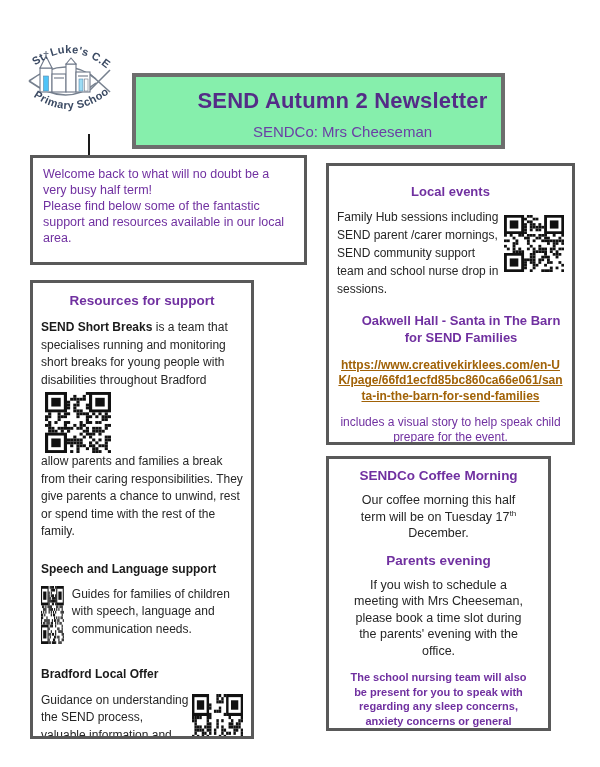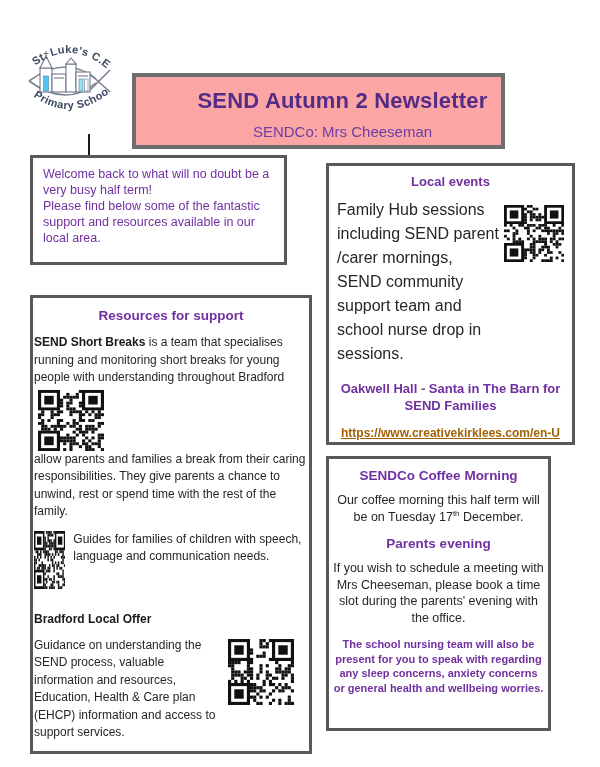--- a/index.html
+++ b/index.html
@@ -8,53 +8,53 @@
   .page { position:relative; width:600px; height:767px; background:#fff; overflow:hidden; }
 
   
   .logo { position:absolute; left:24px; top:34px; width:90px; height:92px; }
 
   
   .callout-line { position:absolute; left:88px; top:134px; width:2px; height:21px; background:#1a1a1a; }
 
   
   .title-box { position:absolute; left:132px; top:73px; width:373px; height:76px;
-    border:4px solid #6d6d6d; background:#fca5a5; text-align:center;padding-left:48px; }
+    border:4px solid #6d6d6d; background:#86efac; text-align:center;padding-left:48px; }
   .title-box h1 { margin-top:11px; font-size:22px; font-weight:bold; color:#542c87; letter-spacing:.2px; }
   .title-box .subtitle { margin-top:9px; font-size:15px; color:#6a3fa5; }
 
   
   .gbox { position:absolute; background:#fff; border:3px solid #595959; overflow:hidden; }
 
   
-  .welcome { left:30px; top:155px; width:257px; height:110px; padding:8px 10px; }
+  .welcome { left:30px; top:155px; width:277px; height:110px; padding:8px 10px; }
   .welcome p { color:#7030a0; font-size:12.5px; line-height:1.28; }
   .welcome p + p { margin-top:0; }
 
   
-  .resources { left:30px; top:295px; width:282px; height:459px; padding:6px 1px; }
+  .resources { left:30px; top:280px; width:224px; height:459px; padding:6px 8px; }
   .box-heading { text-align:center; font-weight:bold; color:#7030a0; font-size:13.5px; }
   .resources .box-heading { margin:4px 0 11px; }
   .res-body { color:#262626; font-size:12px; line-height:1.46; }
   .row { display:flex; align-items:flex-start; }
   .row .grow { flex:1 1 auto; }
   .subhead { color:#1a1a1a; font-weight:bold; font-size:12px; }
   .qr { display:block; background:#fff; }
 
   
   .events { left:326px; top:163px; width:249px; height:282px; padding:6px 8px; }
-  .events .box-heading { margin:2px 0 9px; font-size:13px; }
-  .ev-body { color:#262626; font-size:16px; line-height:1.5; }
-  .oakwell { text-align:center; font-weight:bold; color:#7030a0; font-size:13px; line-height:1.3; margin-top:15px; }
+  .events .box-heading { margin:12px 0 9px; font-size:13px; }
+  .ev-body { color:#262626; font-size:12px; line-height:1.5; }
+  .oakwell { text-align:center; font-weight:bold; color:#7030a0; font-size:13px; line-height:1.3; margin-top:15px;margin-left:21px; }
   .link-line { display:block; text-align:center; color:#a16207; font-size:12px; line-height:1.3;
     text-decoration:underline; word-break:break-all; margin-top:11px; font-weight:bold; }
   .ev-note { text-align:center; color:#7030a0; font-size:12px; line-height:1.3; margin-top:10px; }
 
   
-  .coffee { left:326px; top:456px; width:225px; height:275px; padding:5px 4px; text-align:center; }
+  .coffee { left:326px; top:456px; width:225px; height:275px; padding:5px 20px; text-align:center; }
   .coffee .box-heading { margin:4px 0 9px; }
   .coffee .black-p { color:#262626; font-size:12.5px; line-height:1.32; }
   .coffee .parents-heading { margin:11px 0 9px; }
   .nursing { color:#7030a0; font-size:11px; line-height:1.32; font-weight:600; margin-top:11px; }
   sup { font-size:8px; vertical-align:super; line-height:0; }
 </style>
 </head>
 <body>
 
 <div class="page">
@@ -102,21 +102,21 @@
   </div>
 
   <div class="gbox welcome">
     <p>Welcome back to what will no doubt be a very busy half term!</p>
     <p>Please find below some of the fantastic support and resources available in our local area.</p>
   </div>
 
   <div class="gbox resources">
     <div class="box-heading">Resources for support</div>
 
-    <p class="res-body"><span class="subhead">SEND Short Breaks</span><span> is a team that specialises running and monitoring short breaks for young people with understanding throughout Bradford</span></p>
+    <p class="res-body"><span class="subhead">SEND Short Breaks</span><span> is a team that specialises running and monitoring short breaks for young people with disabilities throughout Bradford</span></p>
 
     <div class="row">
       <svg class="qr" style="width:66px;height:61px;margin-left:4px;margin-top:3px;" viewBox="0 0 21 21" preserveAspectRatio="none">
           <rect x="0" y="0" width="21" height="21" fill="#fff"></rect>
           <g fill="#111">
             <rect x="13" y="0" width="1" height="1"></rect>
             <rect x="9" y="1" width="1" height="1"></rect>
             <rect x="12" y="1" width="1" height="1"></rect>
             <rect x="8" y="2" width="1" height="1"></rect>
             <rect x="9" y="2" width="1" height="1"></rect>
@@ -260,20 +260,21 @@
             <rect x="16" y="2" width="3" height="3" fill="#111"></rect>
             <rect x="0" y="14" width="7" height="7"></rect>
             <rect x="1" y="15" width="5" height="5" fill="#fff"></rect>
             <rect x="2" y="16" width="3" height="3" fill="#111"></rect>
           </g>
         </svg>
     </div>
 
     <p class="res-body">allow parents and families a break from their caring responsibilities. They give parents a chance to unwind, rest or spend time with the rest of the family.</p>
 
+    <div class="subhead" style="margin-top:21px;">Speech and Language support</div>
 
     <div class="row" style="margin-top:10px;">
       <svg class="qr" style="width:57px;height:58px;margin-right:8px;" viewBox="0 0 21 21" preserveAspectRatio="none">
           <rect x="0" y="0" width="21" height="21" fill="#fff"></rect>
           <g fill="#111">
             <rect x="8" y="0" width="1" height="1"></rect>
             <rect x="9" y="0" width="1" height="1"></rect>
             <rect x="10" y="0" width="1" height="1"></rect>
             <rect x="11" y="0" width="1" height="1"></rect>
             <rect x="13" y="0" width="1" height="1"></rect>

